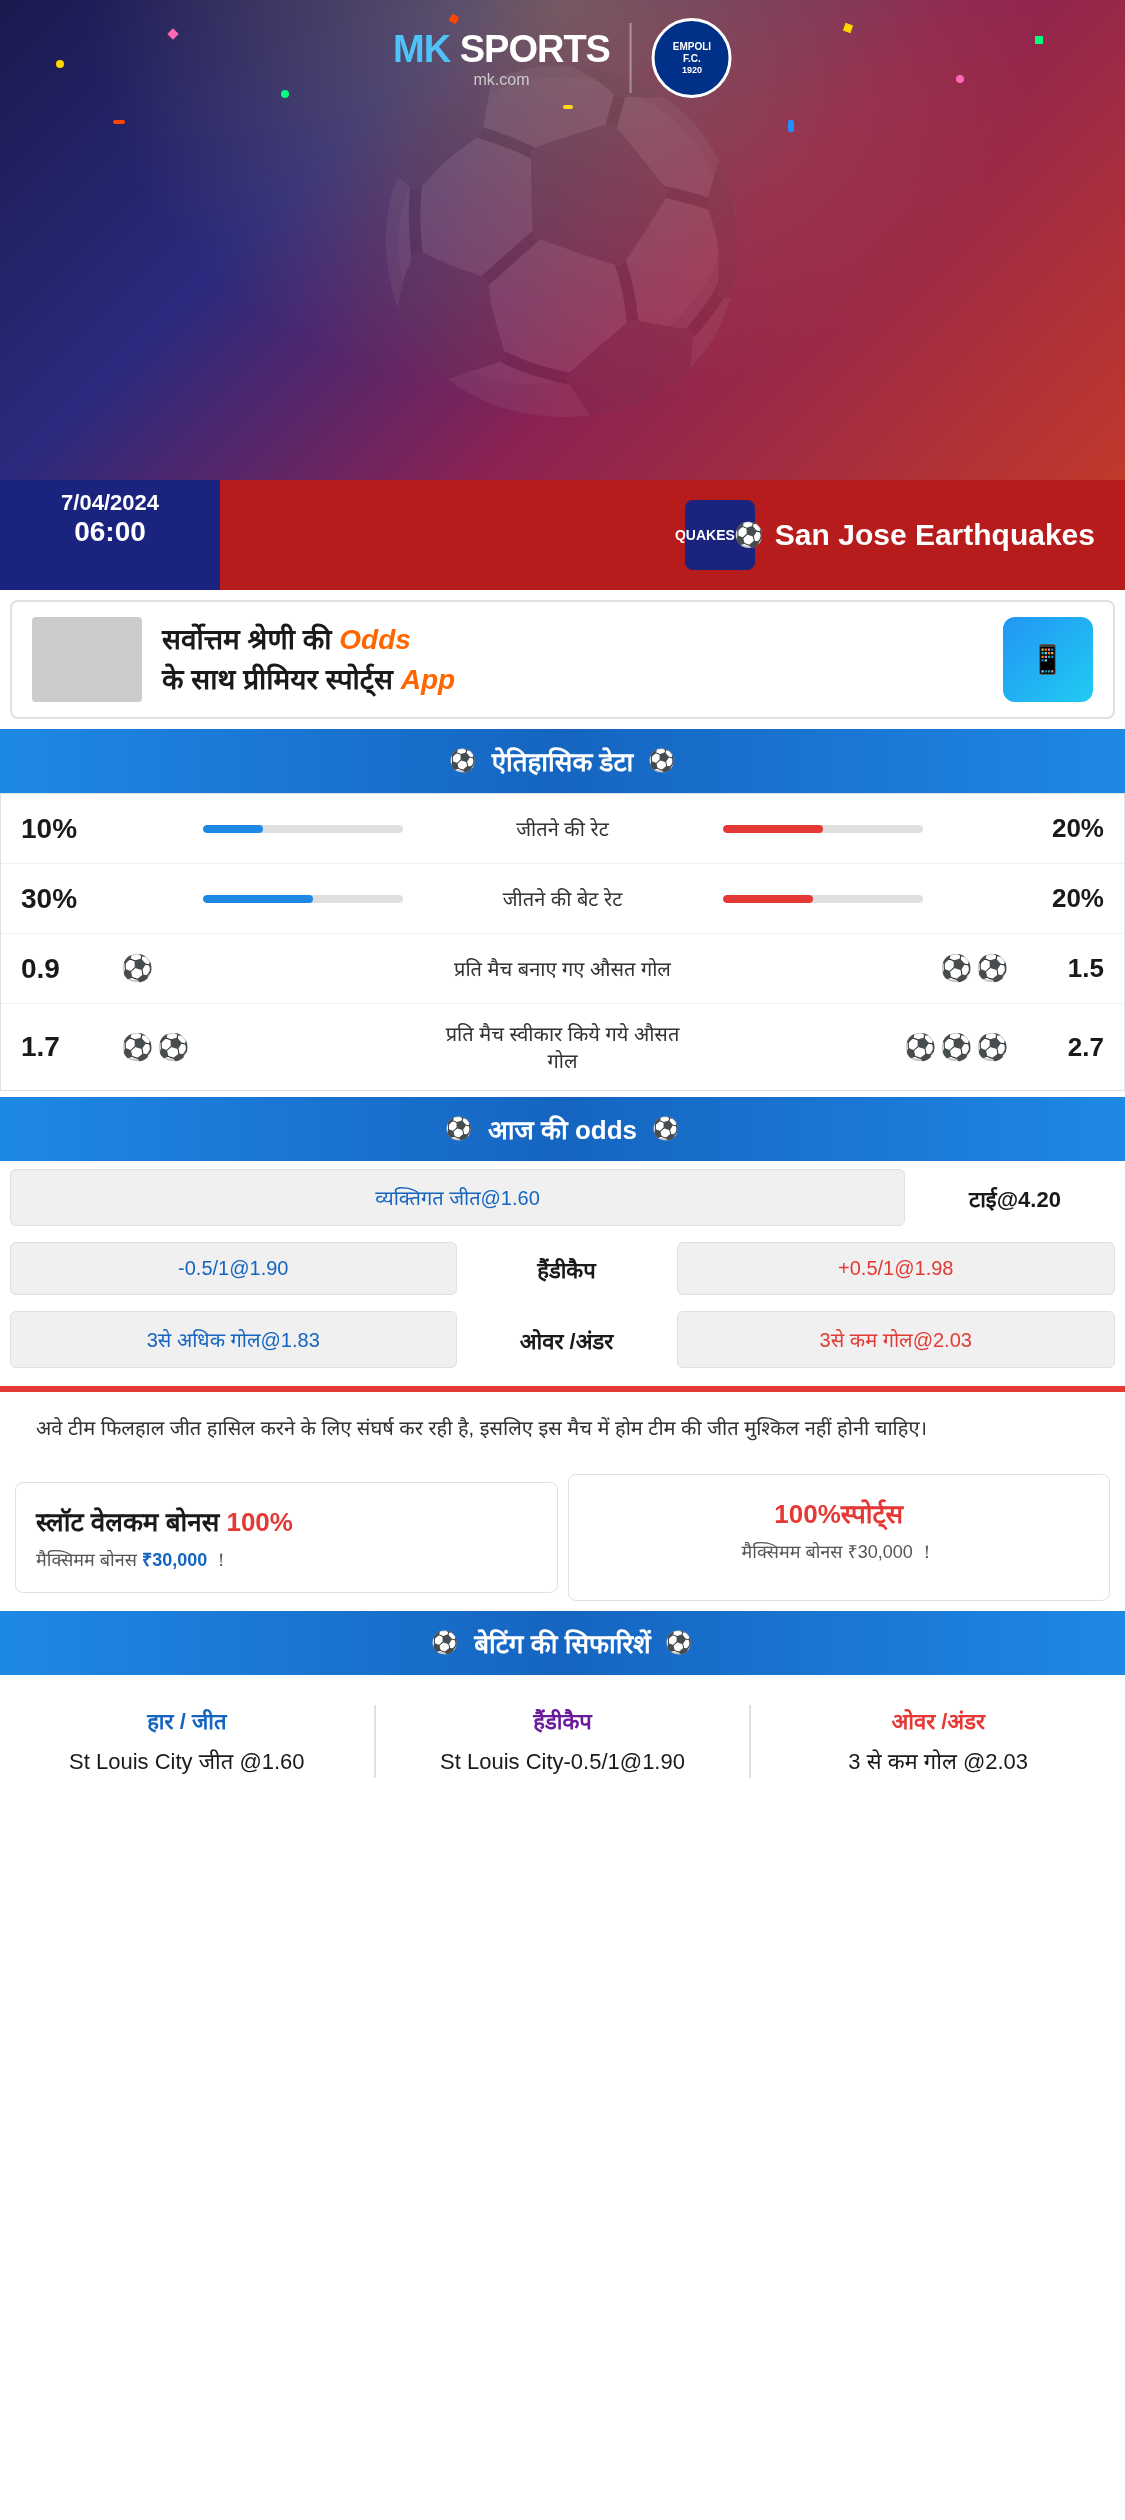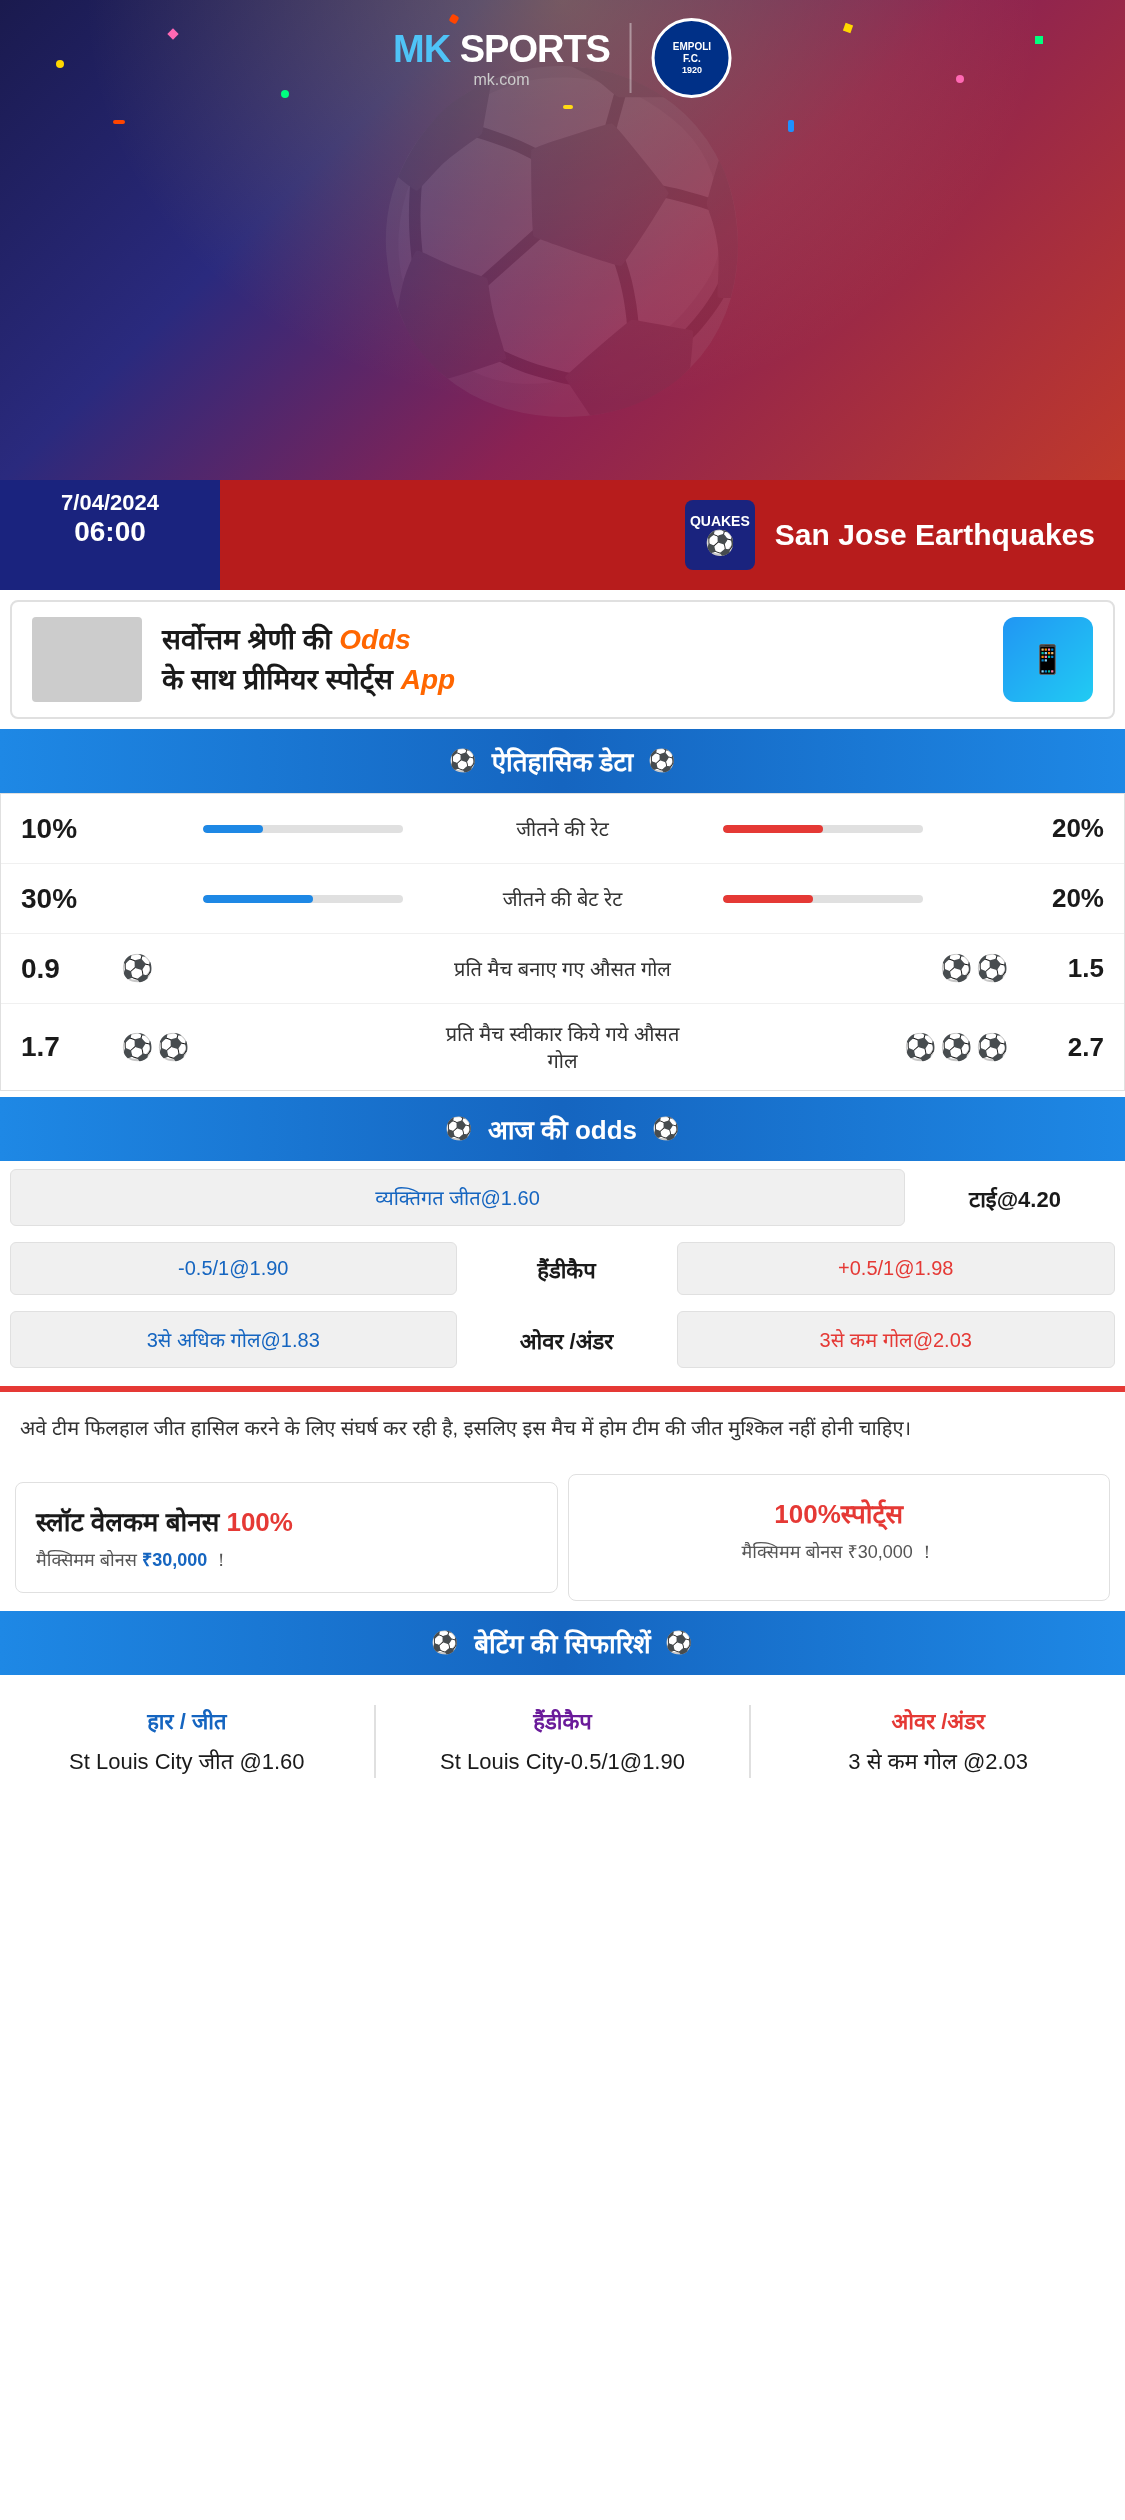--- a/index.html
+++ b/index.html
@@ -169,21 +169,21 @@
       text-align: right;
     }
     .team-badge-sj {
       width: 70px;
       height: 70px;
       background: #1a237e;
       border-radius: 8px;
       display: flex;
       align-items: center;
       justify-content: center;
-      flex-direction: column;
+      flex-direction: row;
       color: #fff;
       font-size: 10px;
       font-weight: bold;
       text-align: center;
       flex-shrink: 0;
     }
 
     
     .promo-banner {
       background: #fff;
@@ -361,21 +361,21 @@
 
     
     .red-separator {
       height: 6px;
       background: #e53935;
       margin: 0;
     }
 
     
     .analysis-text {
-      padding: 20px 20px;
+      padding: 20px 36px;
       font-size: 20px;
       line-height: 1.6;
       color: #333;
       background: #fff;
     }
 
     
     .bonus-section {
       display: flex;
       gap: 0;

